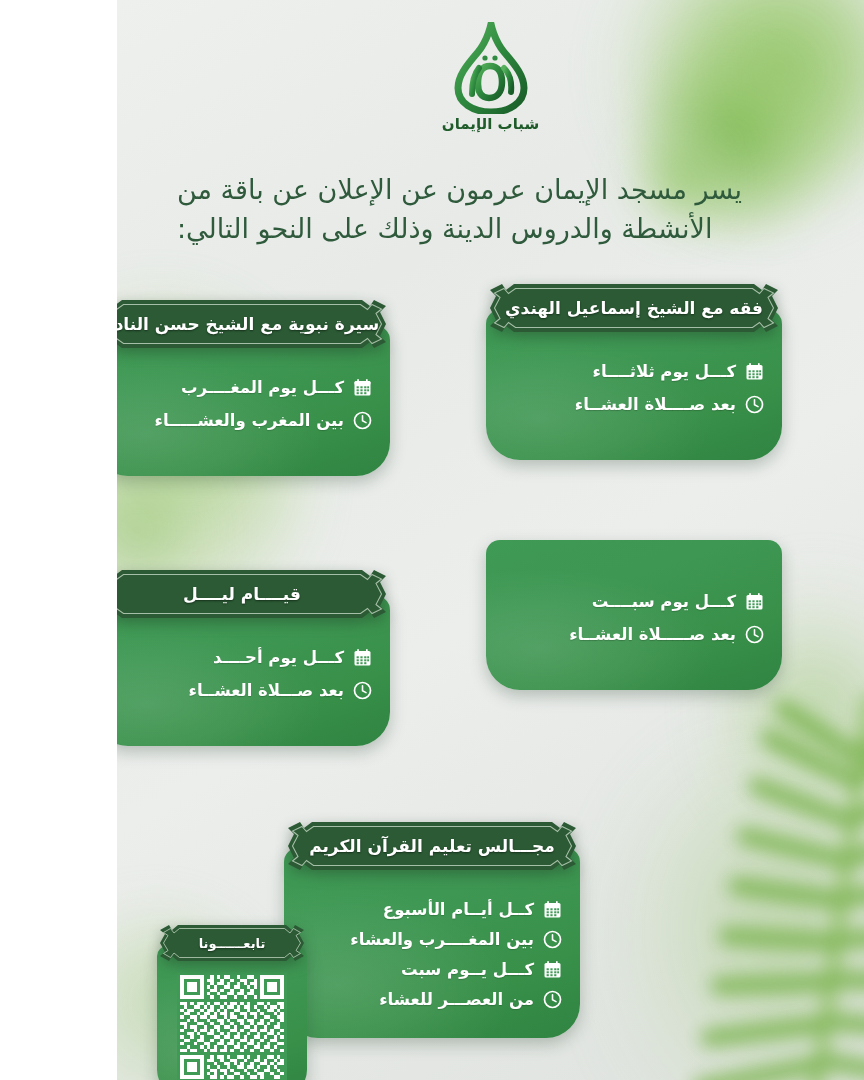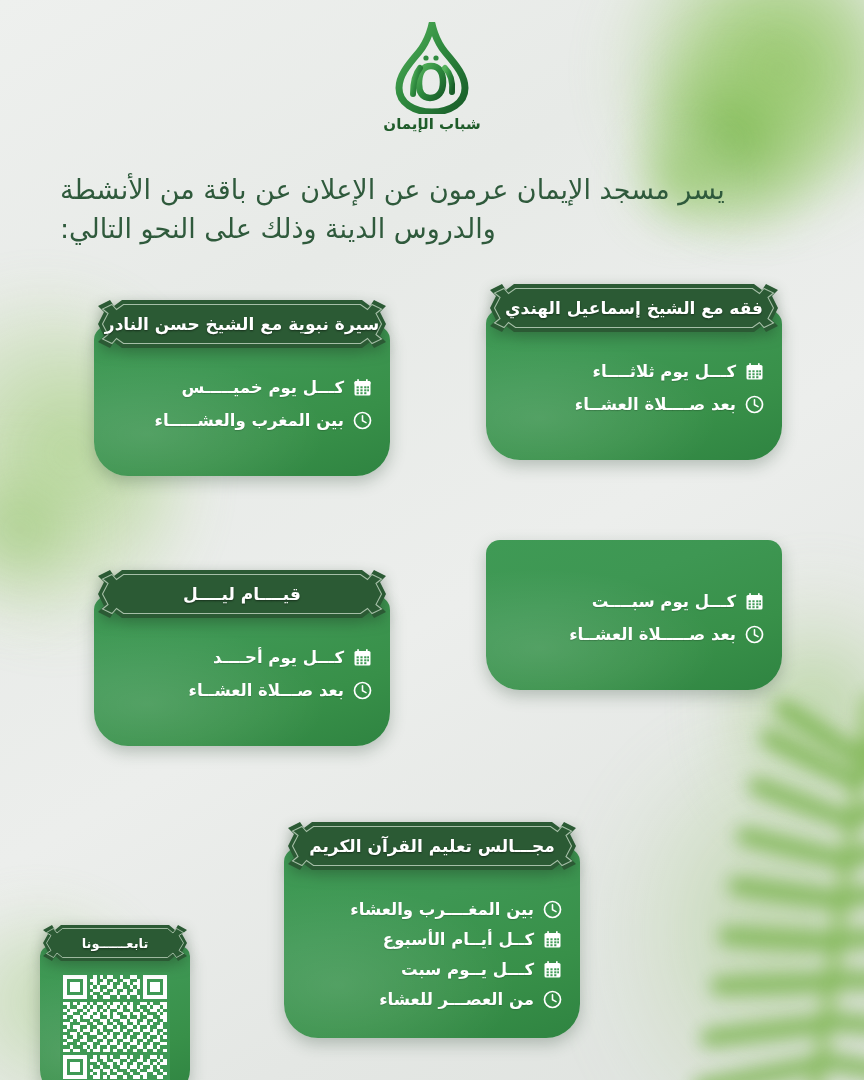--- a/index.html
+++ b/index.html
@@ -7,21 +7,21 @@
     margin: 0;
     padding: 0;
     background: #ffffff;
   }
   body {
     font-family: "DejaVu Sans", "Liberation Sans", sans-serif;
   }
 
   .poster {
     position: relative;
-    width: 864px;
+    width: 747px;
     height: 1080px;
     overflow: hidden;
     background: linear-gradient(150deg, #eef0ee 0%, #e7eae7 28%, #eceeec 55%, #e4e7e4 78%, #dfe3df 100%);
   }
 
   
   .foliage {
     position: absolute;
     pointer-events: none;
     border-radius: 50%;
@@ -292,21 +292,21 @@
                 <rect x="7.4" y="11.3" width="2.2" height="2"></rect>
               <rect x="11.2" y="11.3" width="2.2" height="2"></rect>
                 <rect x="14.2" y="11.3" width="1.8" height="2"></rect>
               <rect x="3.6" y="14.2" width="2.2" height="2"></rect>
                 <rect x="7.4" y="14.2" width="2.2" height="2"></rect>
               <rect x="11.2" y="14.2" width="2.2" height="2"></rect>
             </g>
             <rect x="4.2" y="1" width="1.7" height="3.4" rx=".8" fill="#fff"></rect>
             <rect x="13" y="1" width="1.7" height="3.4" rx=".8" fill="#fff"></rect>
           </svg>
-          <span class="rtext">كـــل يوم خميـــــس</span>
+          <span class="rtext">كـــل يوم المغــــرب</span>
         </div>
         <div class="row">
           <svg class="ico" width="19" height="19" viewBox="0 0 19 19">
             <circle cx="9.5" cy="9.5" r="8" fill="none" stroke="#fff" stroke-width="1.7"></circle>
             <path d="M9.5 4.8 V9.8 L13 11.6" fill="none" stroke="#fff" stroke-width="1.6" stroke-linecap="round" stroke-linejoin="round"></path>
           </svg>
           <span class="rtext">بين المغرب والعشـــــاء</span>
         </div>
       </div>
     </div>
@@ -436,45 +436,45 @@
       <svg viewBox="0 0 296 56" preserveAspectRatio="none">
         <path d="M16 4 L20 10 L28 4 L268 4 L276 10 L280 4 L292 10 L286 16 L292 28 L286 40 L292 46 L280 52 L276 46 L268 52 L28 52 L20 46 L16 52 L4 46 L10 40 L4 28 L10 16 L4 10 Z" fill="#2b5a34"></path>
         <path d="M18 8.5 L22.5 13.5 L29.5 8.5 L266.5 8.5 L273.5 13.5 L278 8.5 L287.5 13 L282 17.5 L287.5 28 L282 38.5 L287.5 43 L278 47.5 L273.5 42.5 L266.5 47.5 L29.5 47.5 L22.5 42.5 L18 47.5 L8.5 43 L14 38.5 L8.5 28 L14 17.5 L8.5 13 Z" fill="none" stroke="#cfe0cd" stroke-width="1.1" opacity="0.75"></path>
       </svg>
       <div class="ptext">مجـــالس تعليم القرآن الكريم</div>
     </div>
     <div class="card-body">
       <div class="card-rows">
         <div class="row">
           <svg class="ico" width="19" height="19" viewBox="0 0 19 19">
-            <circle cx="9.5" cy="9.5" r="8" fill="none" stroke="#fff" stroke-width="1.7"></circle>
-            <path d="M9.5 4.8 V9.8 L13 11.6" fill="none" stroke="#fff" stroke-width="1.6" stroke-linecap="round" stroke-linejoin="round"></path>
-          </svg>
-          <span class="rtext">بين المغــــرب والعشاء</span>
-        </div>
-        <div class="row">
-          <svg class="ico" width="19" height="19" viewBox="0 0 19 19">
             <rect x="1.5" y="3" width="16" height="14.5" rx="1.6" fill="#fff"></rect>
             <g fill="#3f9a55">
               <rect x="3.6" y="8.3" width="2.2" height="2"></rect>
                 <rect x="7.4" y="8.3" width="2.2" height="2"></rect>
               <rect x="11.2" y="8.3" width="2.2" height="2"></rect>
                 <rect x="14.2" y="8.3" width="1.8" height="2"></rect>
               <rect x="3.6" y="11.3" width="2.2" height="2"></rect>
                 <rect x="7.4" y="11.3" width="2.2" height="2"></rect>
               <rect x="11.2" y="11.3" width="2.2" height="2"></rect>
                 <rect x="14.2" y="11.3" width="1.8" height="2"></rect>
               <rect x="3.6" y="14.2" width="2.2" height="2"></rect>
                 <rect x="7.4" y="14.2" width="2.2" height="2"></rect>
               <rect x="11.2" y="14.2" width="2.2" height="2"></rect>
             </g>
             <rect x="4.2" y="1" width="1.7" height="3.4" rx=".8" fill="#fff"></rect>
             <rect x="13" y="1" width="1.7" height="3.4" rx=".8" fill="#fff"></rect>
           </svg>
           <span class="rtext">كــل أيــام الأسبوع</span>
+        </div>
+        <div class="row">
+          <svg class="ico" width="19" height="19" viewBox="0 0 19 19">
+            <circle cx="9.5" cy="9.5" r="8" fill="none" stroke="#fff" stroke-width="1.7"></circle>
+            <path d="M9.5 4.8 V9.8 L13 11.6" fill="none" stroke="#fff" stroke-width="1.6" stroke-linecap="round" stroke-linejoin="round"></path>
+          </svg>
+          <span class="rtext">بين المغــــرب والعشاء</span>
         </div>
         <div class="row">
           <svg class="ico" width="19" height="19" viewBox="0 0 19 19">
             <rect x="1.5" y="3" width="16" height="14.5" rx="1.6" fill="#fff"></rect>
             <g fill="#3f9a55">
               <rect x="3.6" y="8.3" width="2.2" height="2"></rect>
                 <rect x="7.4" y="8.3" width="2.2" height="2"></rect>
               <rect x="11.2" y="8.3" width="2.2" height="2"></rect>
                 <rect x="14.2" y="8.3" width="1.8" height="2"></rect>
               <rect x="3.6" y="11.3" width="2.2" height="2"></rect>

